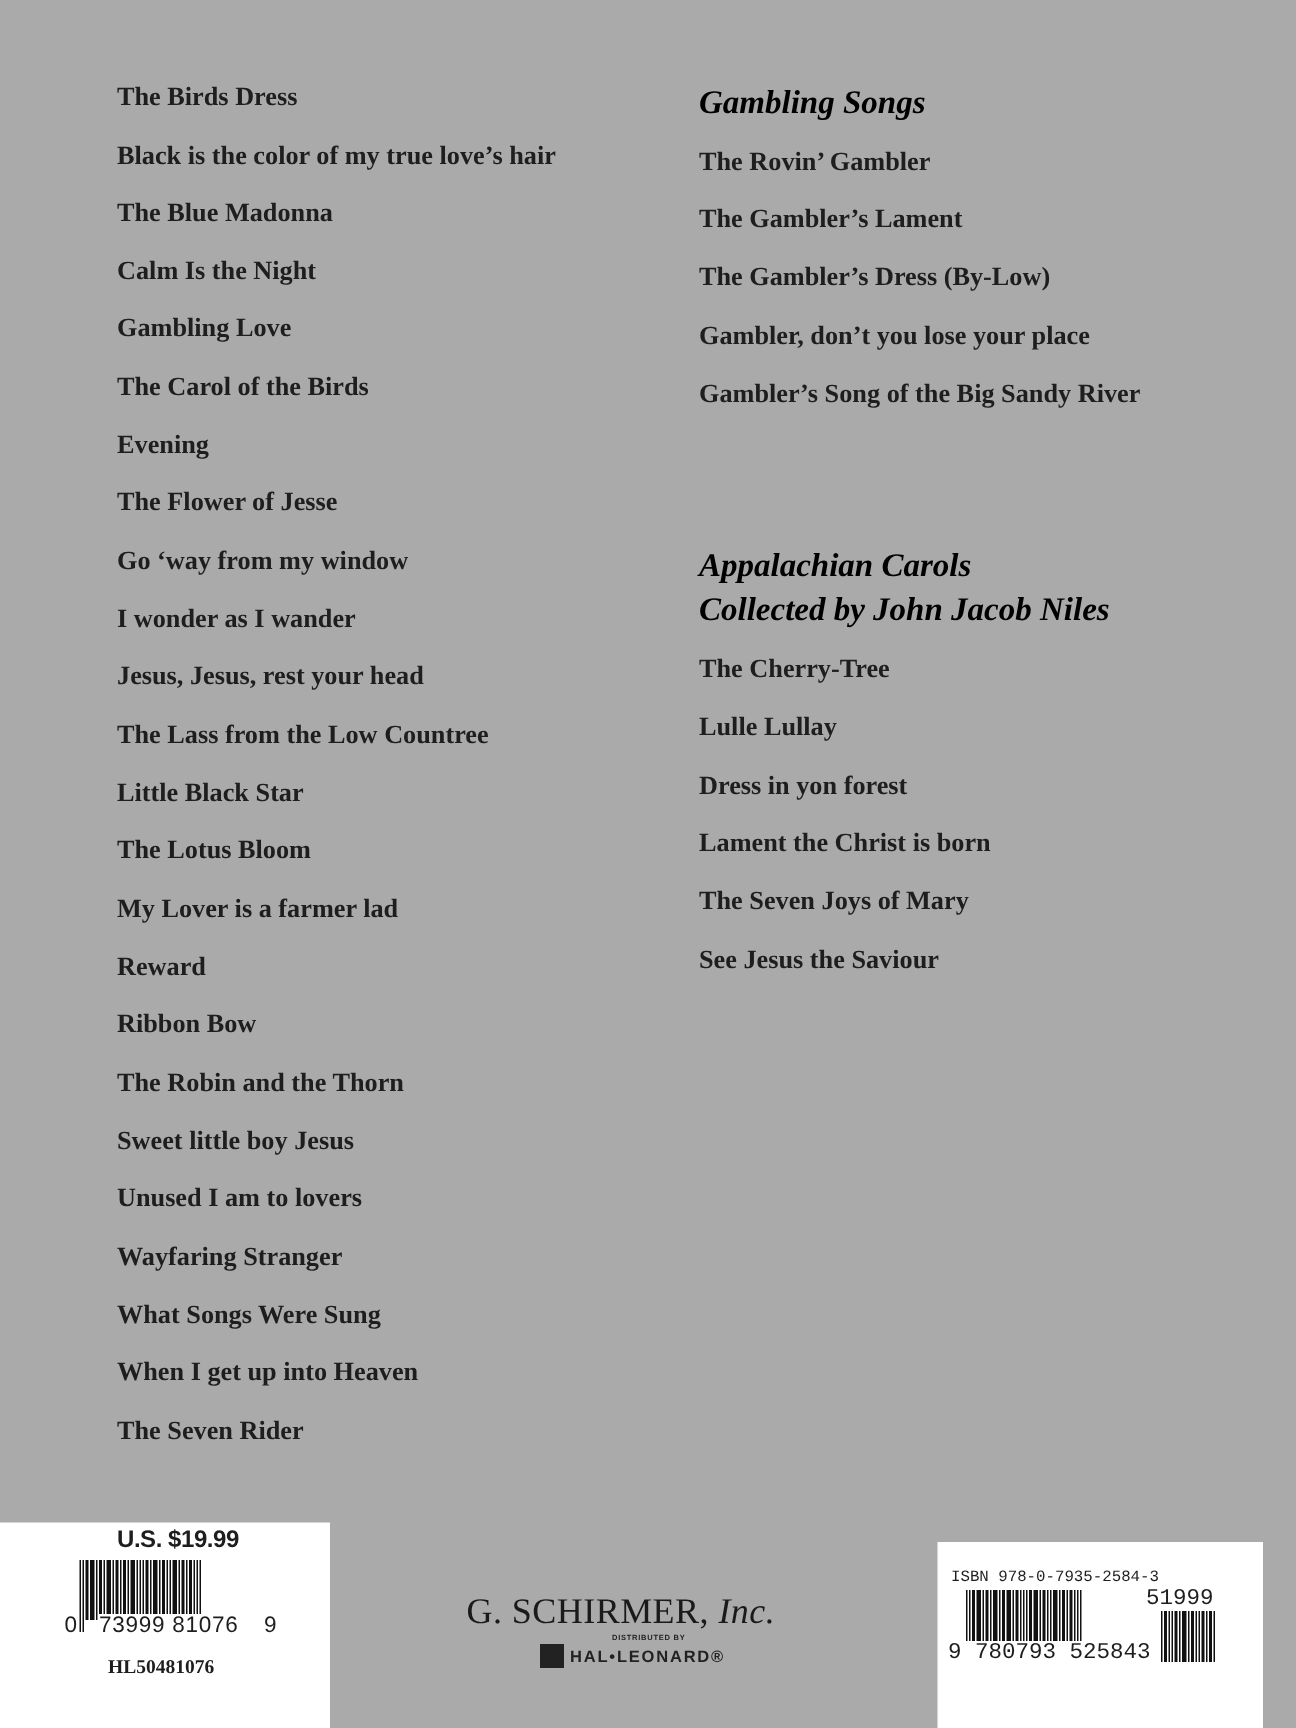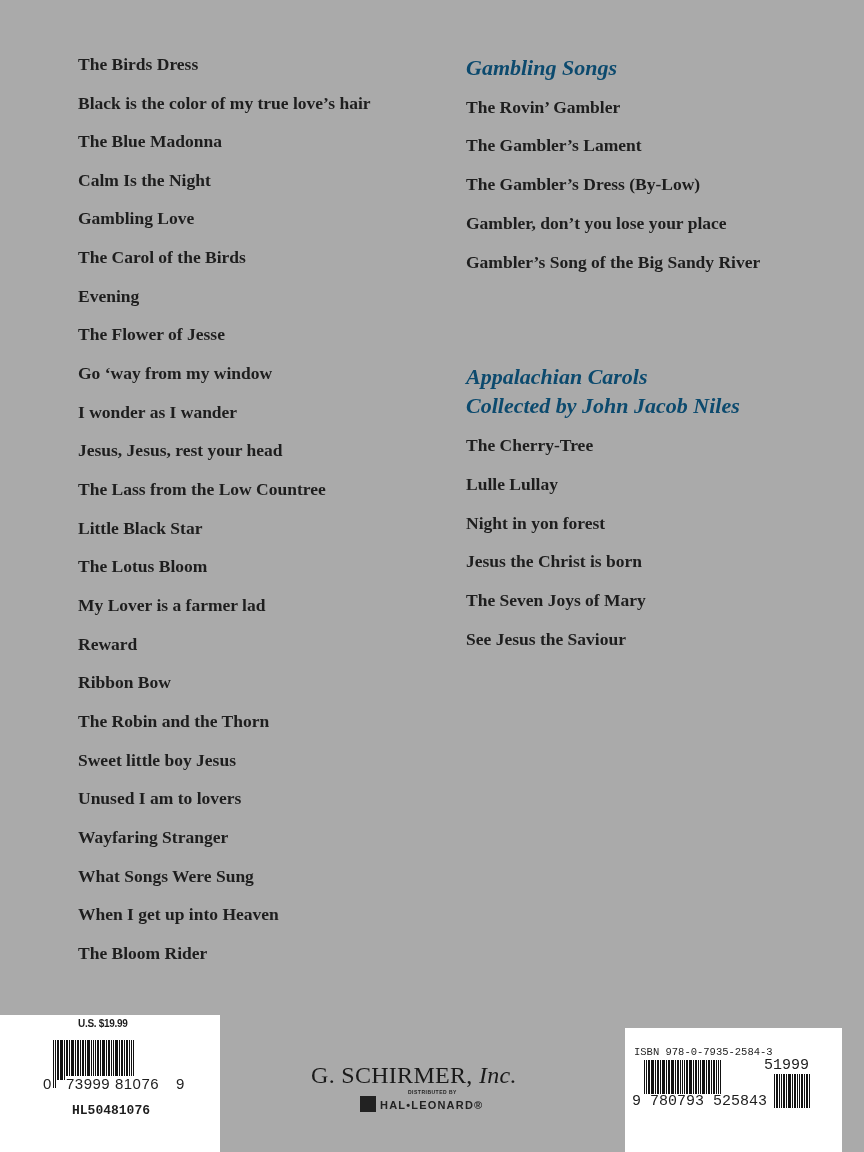--- a/index.html
+++ b/index.html
@@ -13,32 +13,32 @@
   .col-left { left: 78px; }
   .col-right { left: 466px; }
   .item {
     position: absolute; left: 0; white-space: nowrap;
     font-weight: bold; font-size: 17.5px; line-height: 20px;
     color: #1e1e1e;
   }
   .heading {
     position: absolute; left: 0; white-space: nowrap;
     font-style: italic; font-weight: bold; font-size: 22px; line-height: 29px;
-    color: #0c4a6e;
+    color: #000000;
   }
   .label-box { position: absolute; background: #ffffff; }
   .upc-box { left: 0; top: 1015px; width: 220px; height: 137px; }
   .isbn-box { left: 625px; top: 1028px; width: 217px; height: 124px; }
   .price {
     position: absolute; left: 78px; top: 1018px;
-    font-family: "Liberation Sans", sans-serif; font-weight: bold; font-size: 10px; letter-spacing: -0.3px;
+    font-family: "Liberation Sans", sans-serif; font-weight: bold; font-size: 16px; letter-spacing: -0.3px;
   }
   .hlcode {
     position: absolute; left: 72px; top: 1103px;
-    font-family: Liberation Mono, monospace; font-weight: bold; font-size: 13px;
+    font-family: Liberation Serif, serif; font-weight: bold; font-size: 13px;
   }
   .bars { position: absolute; display: flex; align-items: flex-start; }
   .bars span { display: block; background: #111; margin-right: 1px; }
   .upc-digit {
     position: absolute; font-family: "Liberation Sans", sans-serif; font-size: 15px; background: #fff; line-height: 15px;
   }
   .isbn-text {
     position: absolute; left: 634px; top: 1046px;
     font-family: "Liberation Mono", monospace; font-size: 10.5px;
   }
@@ -83,37 +83,37 @@
   <div class="item" style="top:556px">The Lotus Bloom</div>
   <div class="item" style="top:595px">My Lover is a farmer lad</div>
   <div class="item" style="top:634px">Reward</div>
   <div class="item" style="top:672px">Ribbon Bow</div>
   <div class="item" style="top:711px">The Robin and the Thorn</div>
   <div class="item" style="top:750px">Sweet little boy Jesus</div>
   <div class="item" style="top:788px">Unused I am to lovers</div>
   <div class="item" style="top:827px">Wayfaring Stranger</div>
   <div class="item" style="top:866px">What Songs Were Sung</div>
   <div class="item" style="top:904px">When I get up into Heaven</div>
-  <div class="item" style="top:943px">The Bloom Rider</div>
+  <div class="item" style="top:943px">The Seven Rider</div>
 </div>
 
 <div class="col col-right">
   <div class="heading" style="top:53px">Gambling Songs</div>
   <div class="item" style="top:97px">The Rovin’ Gambler</div>
   <div class="item" style="top:135px">The Gambler’s Lament</div>
   <div class="item" style="top:174px">The Gambler’s Dress (By-Low)</div>
   <div class="item" style="top:213px">Gambler, don’t you lose your place</div>
   <div class="item" style="top:252px">Gambler’s Song of the Big Sandy River</div>
 
   <div class="heading" style="top:362px">Appalachian Carols</div>
   <div class="heading" style="top:391px">Collected by John Jacob Niles</div>
   <div class="item" style="top:435px">The Cherry-Tree</div>
   <div class="item" style="top:474px">Lulle Lullay</div>
-  <div class="item" style="top:513px">Night in yon forest</div>
-  <div class="item" style="top:551px">Jesus the Christ is born</div>
+  <div class="item" style="top:513px">Dress in yon forest</div>
+  <div class="item" style="top:551px">Lament the Christ is born</div>
   <div class="item" style="top:590px">The Seven Joys of Mary</div>
   <div class="item" style="top:629px">See Jesus the Saviour</div>
 </div>
 
 <div class="label-box upc-box"></div>
 <div class="price">U.S. $19.99</div>
 <div class="bars" style="left:53px; top:1040px;">
   <span style="width:1px;height:48px"></span>
     <span style="width:1px;height:48px"></span>
     <span style="width:2px;height:40px"></span>

